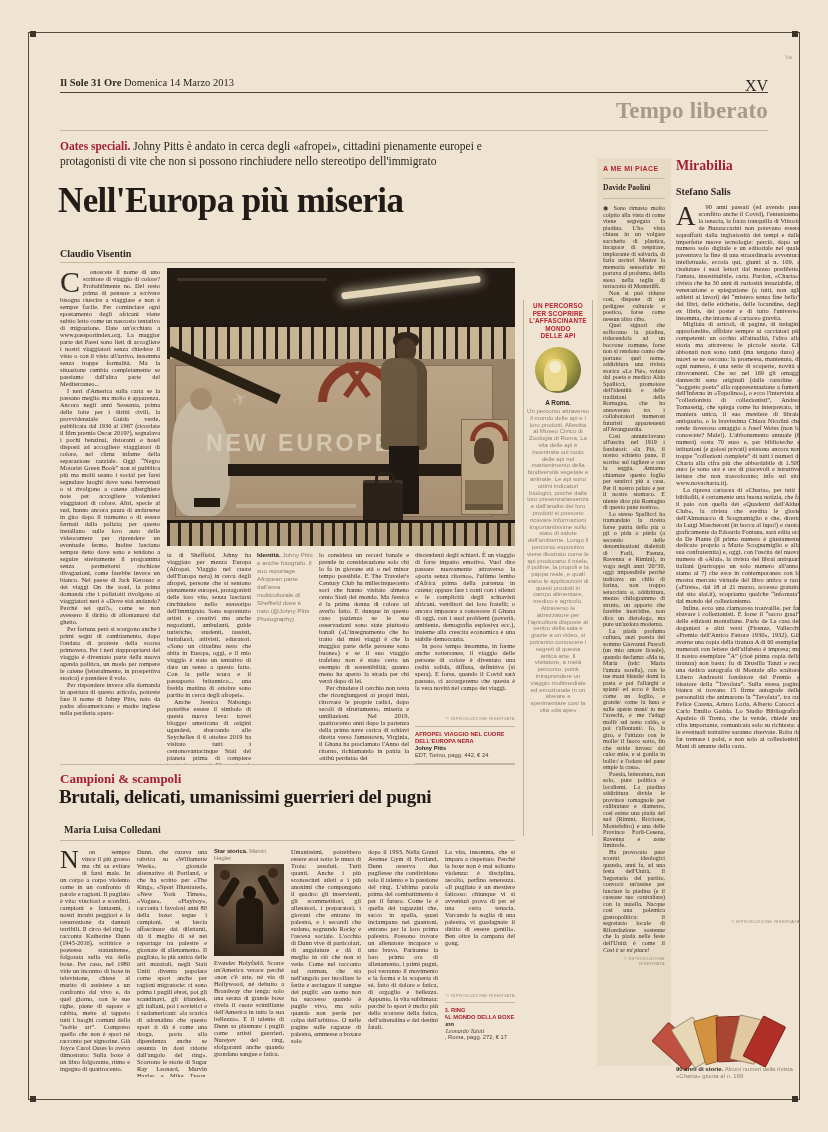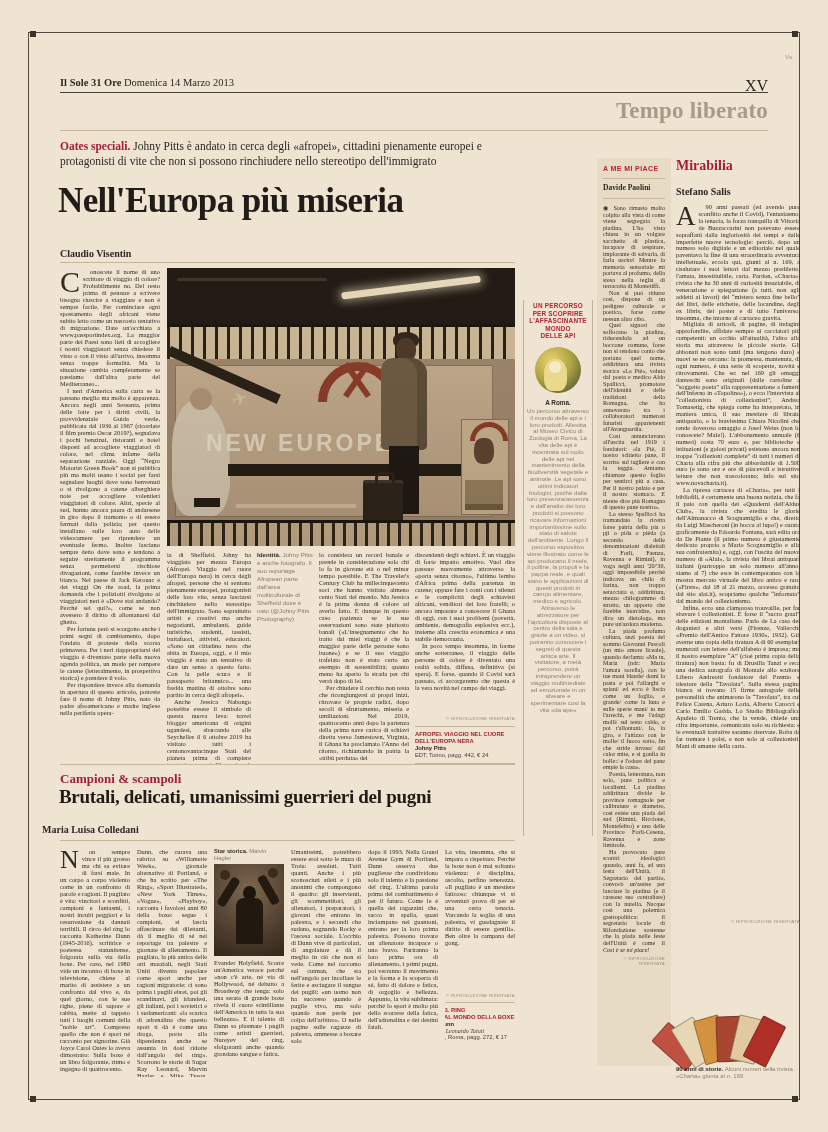--- a/index.html
+++ b/index.html
@@ -91,21 +91,21 @@
   .ph-case:before{content:"";position:absolute;left:12px;top:-8px;width:14px;height:8px;
            border:3px solid #271f18;border-bottom:none;border-radius:6px 6px 0 0;}
   .ph-floor{position:absolute;left:0;top:252px;width:348px;height:26px;background:#c6b08d;
            background-image:repeating-linear-gradient(90deg,#2a2116 0 3px,transparent 3px 11px);
            border-top:3px solid #16100b;}
   .ph-veil{position:absolute;inset:0;background:linear-gradient(rgba(116,92,60,.10),rgba(56,42,26,.16));}
   
   .kicker{position:absolute;left:60px;top:771px;font-size:13px;font-weight:bold;color:#a21f35;}
   .b-headline{position:absolute;left:59px;top:786px;font-size:19px;font-weight:bold;letter-spacing:-.3px;
               color:#211c17;white-space:nowrap;}
-  .b-byline{position:absolute;left:42px;top:824px;}
+  .b-byline{position:absolute;left:64px;top:824px;}
   .b-body{position:absolute;left:60px;top:848px;width:455px;height:229px;display:flex;gap:7px;}
   .bcol{width:70px;height:229px;overflow:hidden;}
   .b-capt{font-family:"Liberation Sans",sans-serif;font-size:5.8px;line-height:7px;color:#857a6b;margin-bottom:2px;}
   .b-capt b{color:#332c25;}
   .hagler{position:relative;width:70px;height:92px;margin-bottom:3px;overflow:hidden;
           background:radial-gradient(circle at 50% 28%,#7d6750,#4e3d2e 62%,#32261a);}
   .hg-head{position:absolute;left:29px;top:22px;width:13px;height:14px;background:#1d140c;border-radius:50%;}
   .hg-torso{position:absolute;left:22px;top:34px;width:27px;height:46px;background:#211810;border-radius:8px 8px 0 0;}
   .hg-armL{position:absolute;left:10px;top:12px;width:9px;height:32px;background:#241a10;transform:rotate(32deg);border-radius:4px;}
   .hg-armR{position:absolute;left:50px;top:10px;width:9px;height:32px;background:#241a10;transform:rotate(-30deg);border-radius:4px;}

